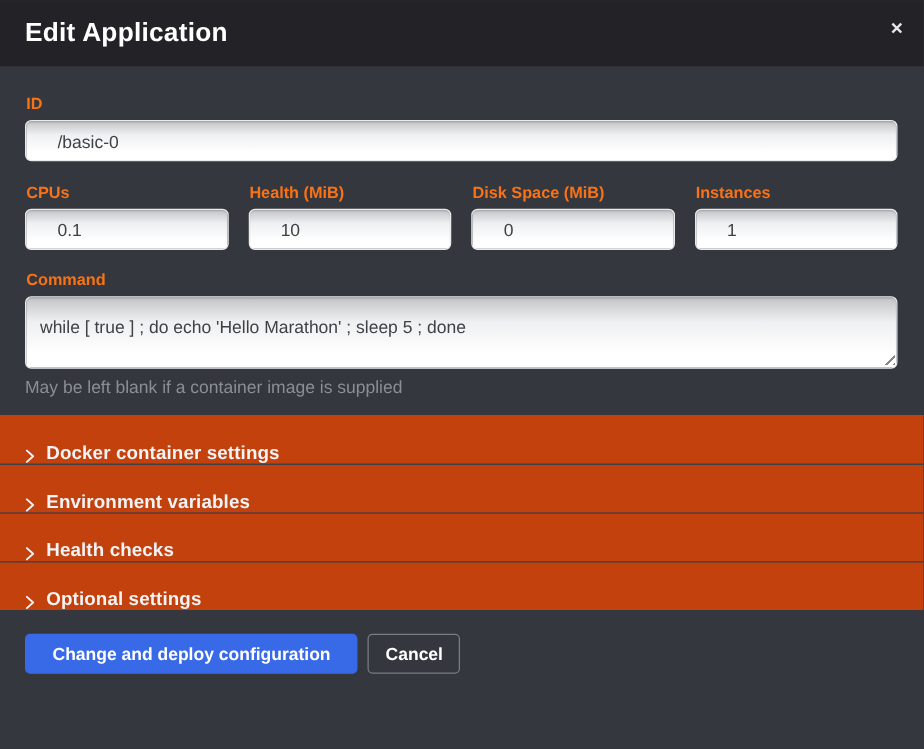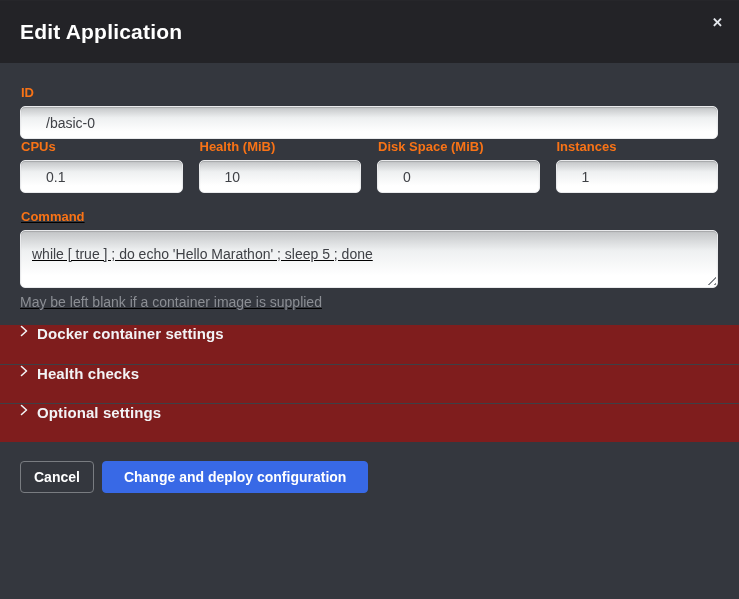--- a/index.html
+++ b/index.html
@@ -12,21 +12,21 @@
   }
   .modal{
     width:739px; height:599px;
     display:flex; flex-direction:column;
     box-sizing:border-box;
     border-top:1px solid #26262a;
   }
 
   
   .modal-header{
-    height:62px; flex:none;
+    height:52px; flex:none;
     background:#232327;
     position:relative;
     display:flex; align-items:center;
     padding:4px 20px;
     box-sizing:border-box;
   }
   .modal-title{
     color:#ffffff;
     font-size:21px;
     font-weight:700;
@@ -70,22 +70,23 @@
     box-shadow:inset 0 1px 1px rgba(0,0,0,.15);
   }
   .text-input{
     height:33px;
     padding:0 25px;
   }
   .grid-row{
     display:grid;
     grid-template-columns:repeat(4,1fr);
     column-gap:16px;
-  }
-  .cmd-field{ margin-top:16px;text-decoration:underline; }
+    margin-top:17px;
+  }
+  .cmd-field{ margin-top:16px; }
   .textarea-wrap{ position:relative; }
   .text-area{
     height:58px;
     padding:14px 11px;
     line-height:1.35;
     resize:none;
     overflow:hidden;
   }
   .resize-handle{
     position:absolute;
@@ -100,23 +101,23 @@
     font-size:14px;
     margin-top:6px;
     line-height:16px;
   }
 
   
   .accordion{ margin-top:15px; }
   .acc-row{
     height:39px;
     box-sizing:border-box;
-    background:#7f1d1d;
+    background:#c2410c;
     display:flex;
-    align-items:flex-start;
+    align-items:flex-end;
     padding:0 20px;
     cursor:pointer;
   }
   .acc-row + .acc-row{ border-top:1px solid #3d4046; }
   .chevron{
     flex:none;
     width:8px; height:12px;
     margin-right:9px;
     display:inline-block;
   }
@@ -211,20 +212,28 @@
 
     <div class="acc-row">
       <span class="chevron">
         <svg width="8" height="12" viewBox="0 0 8 12">
             <polyline points="1.5,1.5 6.5,6 1.5,10.5" fill="none" stroke="#f2f3f5" stroke-width="1.6" stroke-linecap="round" stroke-linejoin="round"></polyline>
           </svg>
       </span>
       <span class="acc-label">Docker container settings</span>
     </div>
 
+    <div class="acc-row">
+      <span class="chevron">
+        <svg width="8" height="12" viewBox="0 0 8 12">
+            <polyline points="1.5,1.5 6.5,6 1.5,10.5" fill="none" stroke="#f2f3f5" stroke-width="1.6" stroke-linecap="round" stroke-linejoin="round"></polyline>
+          </svg>
+      </span>
+      <span class="acc-label">Environment variables</span>
+    </div>
 
 
     <div class="acc-row">
       <span class="chevron">
         <svg width="8" height="12" viewBox="0 0 8 12">
             <polyline points="1.5,1.5 6.5,6 1.5,10.5" fill="none" stroke="#f2f3f5" stroke-width="1.6" stroke-linecap="round" stroke-linejoin="round"></polyline>
           </svg>
       </span>
       <span class="acc-label">Health checks</span>
     </div>
@@ -234,17 +243,17 @@
         <svg width="8" height="12" viewBox="0 0 8 12">
             <polyline points="1.5,1.5 6.5,6 1.5,10.5" fill="none" stroke="#f2f3f5" stroke-width="1.6" stroke-linecap="round" stroke-linejoin="round"></polyline>
           </svg>
       </span>
       <span class="acc-label">Optional settings</span>
     </div>
 
   </div>
 
   <div class="modal-footer">
+    <button class="btn btn-primary">Change and deploy configuration</button>
     <button class="btn btn-secondary">Cancel</button>
-    <button class="btn btn-primary">Change and deploy configuration</button>
   </div>
 
 </div>
 
 </body></html>

